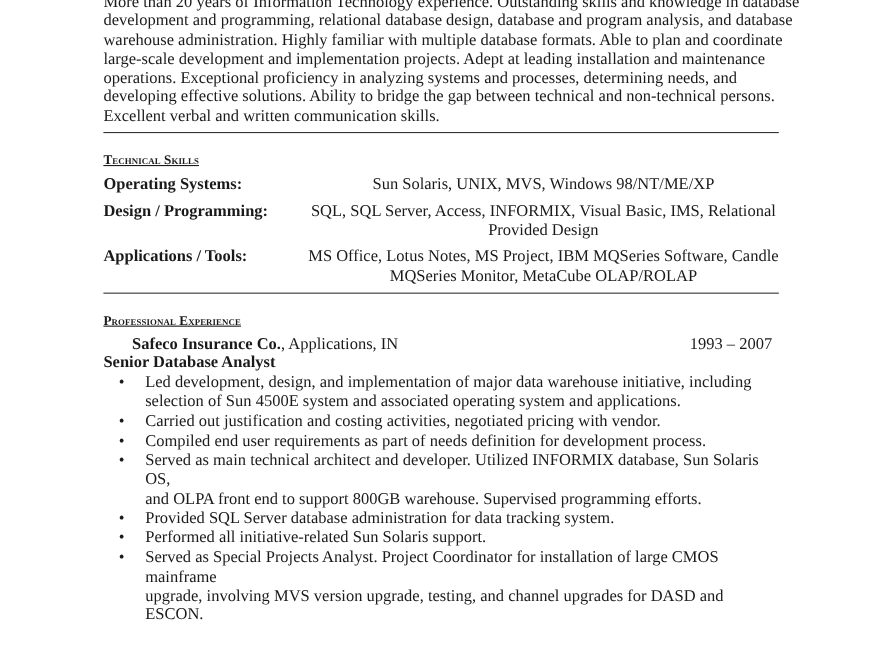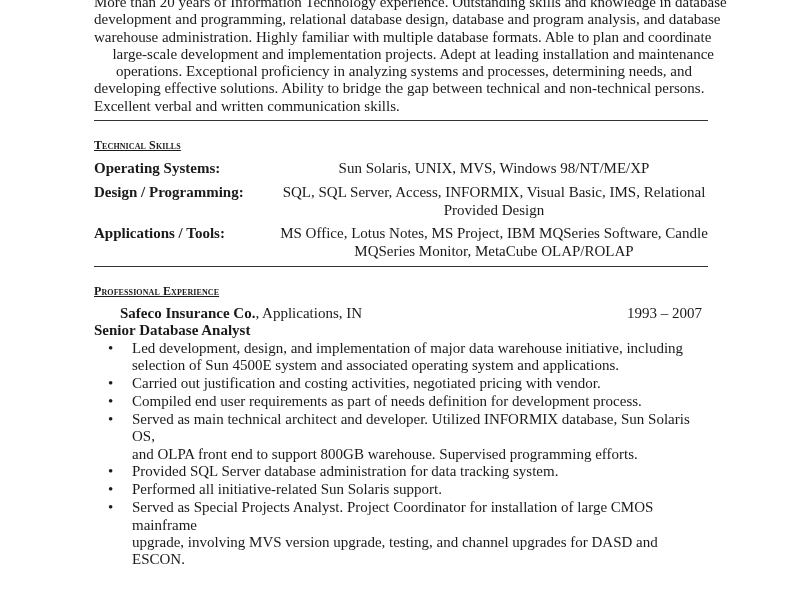--- a/index.html
+++ b/index.html
@@ -32,22 +32,22 @@
 </style>
 </head>
 <body>
 
 <div class="page">
 
   <div class="summary" style="position:absolute;left:0;top:0;width:620px;">
     <div style="white-space:nowrap;">More than 20 years of Information Technology experience.  Outstanding skills and knowledge in database</div>
     <div style="white-space:nowrap;">development and programming, relational database design, database and program analysis, and database</div>
     <div style="white-space:nowrap;">warehouse administration.  Highly familiar with multiple database formats.  Able to plan and coordinate</div>
-    <div style="white-space:nowrap;text-align:right;">large-scale development and implementation projects.  Adept at leading installation and maintenance</div>
-    <div style="white-space:nowrap;text-align:center;">operations.  Exceptional proficiency in analyzing systems and processes, determining needs, and</div>
+    <div style="white-space:nowrap;">large-scale development and implementation projects.  Adept at leading installation and maintenance</div>
+    <div style="white-space:nowrap;">operations.  Exceptional proficiency in analyzing systems and processes, determining needs, and</div>
     <div style="white-space:nowrap;">developing effective solutions.  Ability to bridge the gap between technical and non-technical persons.</div>
     <div style="white-space:nowrap;">Excellent verbal and written communication skills.</div>
   </div>
 
   <hr class="rule" style="top:126px;">
 
   <div class="section-title" style="top:144px;">Technical Skills</div>
 
   <div class="skill-row" style="top:165px;">
     <span class="skill-label">Operating Systems:</span>

